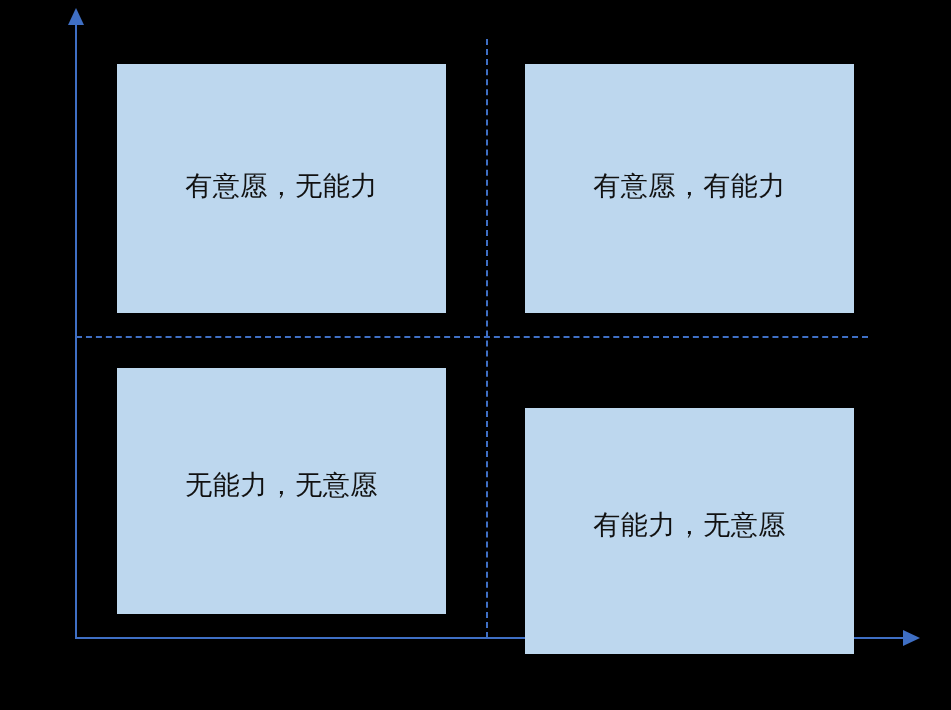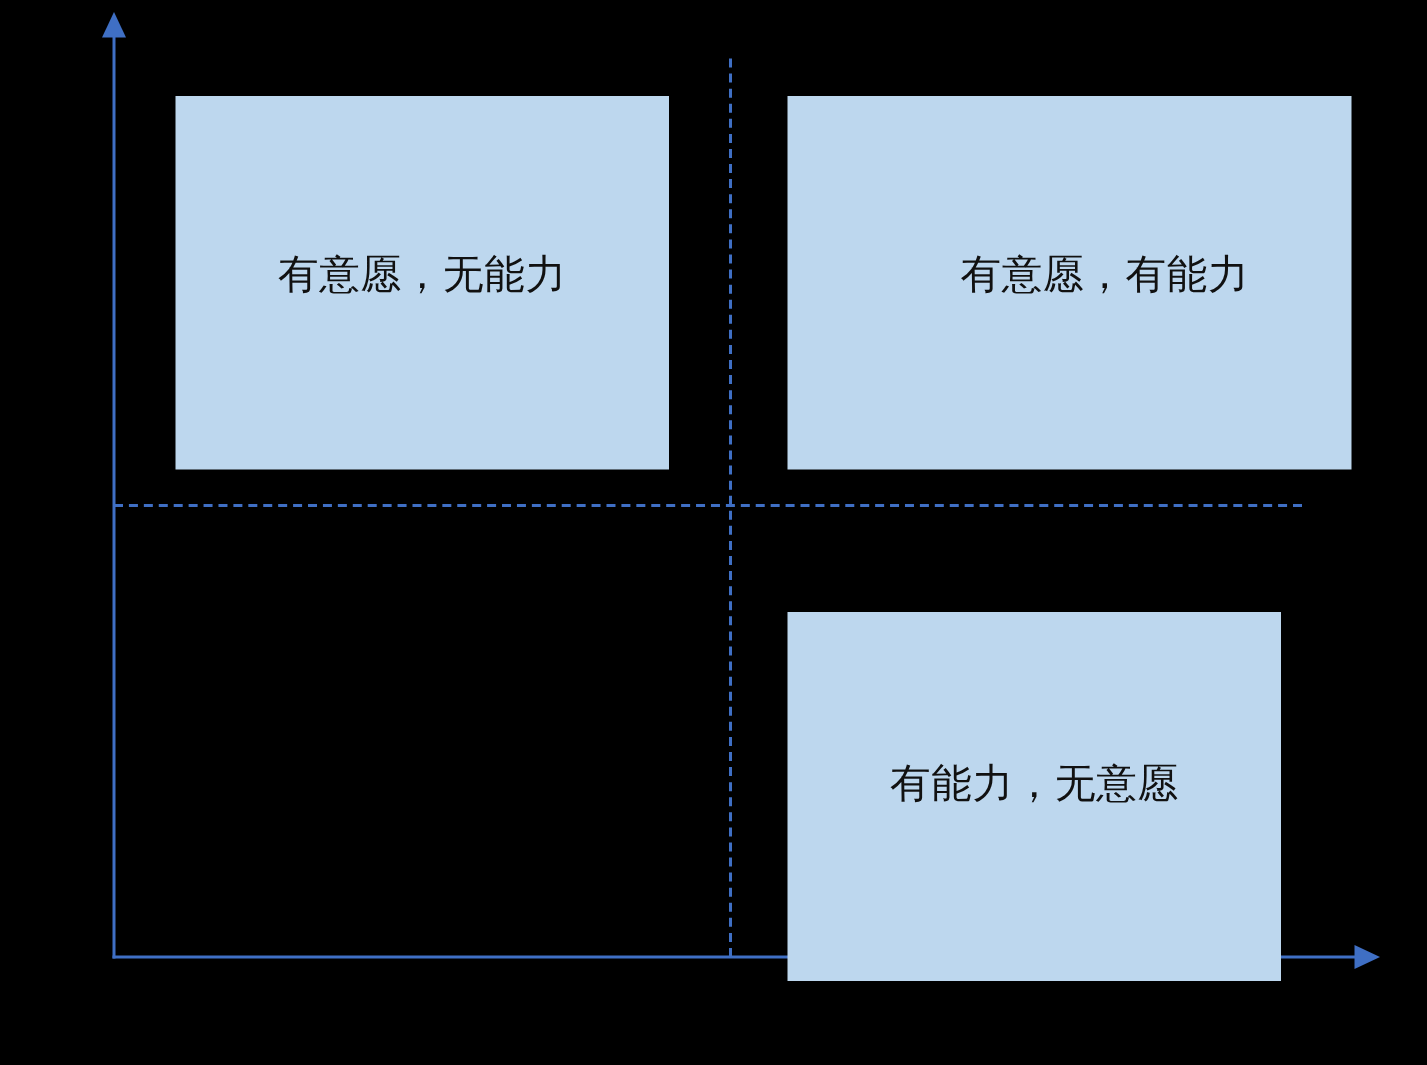--- a/index.html
+++ b/index.html
@@ -6,21 +6,21 @@
     margin: 0;
     padding: 0;
     background: #000000;
   }
   #canvas {
     position: relative;
     width: 951px;
     height: 710px;
     background: #000000;
     overflow: hidden;
-    font-family: Liberation Mono, monospace;
+    font-family: Liberation Sans, sans-serif;
   }
 
   
   .axis-line {
     position: absolute;
     background: #3f6fc4;
   }
   #y-axis-line {
     left: 75px;
     top: 22px;
@@ -91,21 +91,20 @@
     left: 117px;
     top: 64px;
     width: 329px;
     height: 249px;
   }
   #quadrant-top-right {
     left: 525px;
     top: 64px;
     width: 329px;
     height: 249px;
-    padding-left: 47px;
   }
   #quadrant-bottom-left {
     left: 117px;
     top: 368px;
     width: 329px;
     height: 246px;
   }
   #quadrant-bottom-right {
     left: 525px;
     top: 368px;
@@ -138,18 +137,21 @@
   <div id="divider-vertical"></div>
 
   <div id="quadrant-top-left" class="quadrant">
     <span class="quadrant-label">有意愿，无能力</span>
   </div>
 
   <div id="quadrant-top-right" class="quadrant">
     <span class="quadrant-label">有意愿，有能力</span>
   </div>
 
+  <div id="quadrant-bottom-left" class="quadrant">
+    <span class="quadrant-label">无能力，无意愿</span>
+  </div>
 
   <div id="quadrant-bottom-right" class="quadrant">
     <span class="quadrant-label">有能力，无意愿</span>
   </div>
 
 </div>
 
 </body></html>

